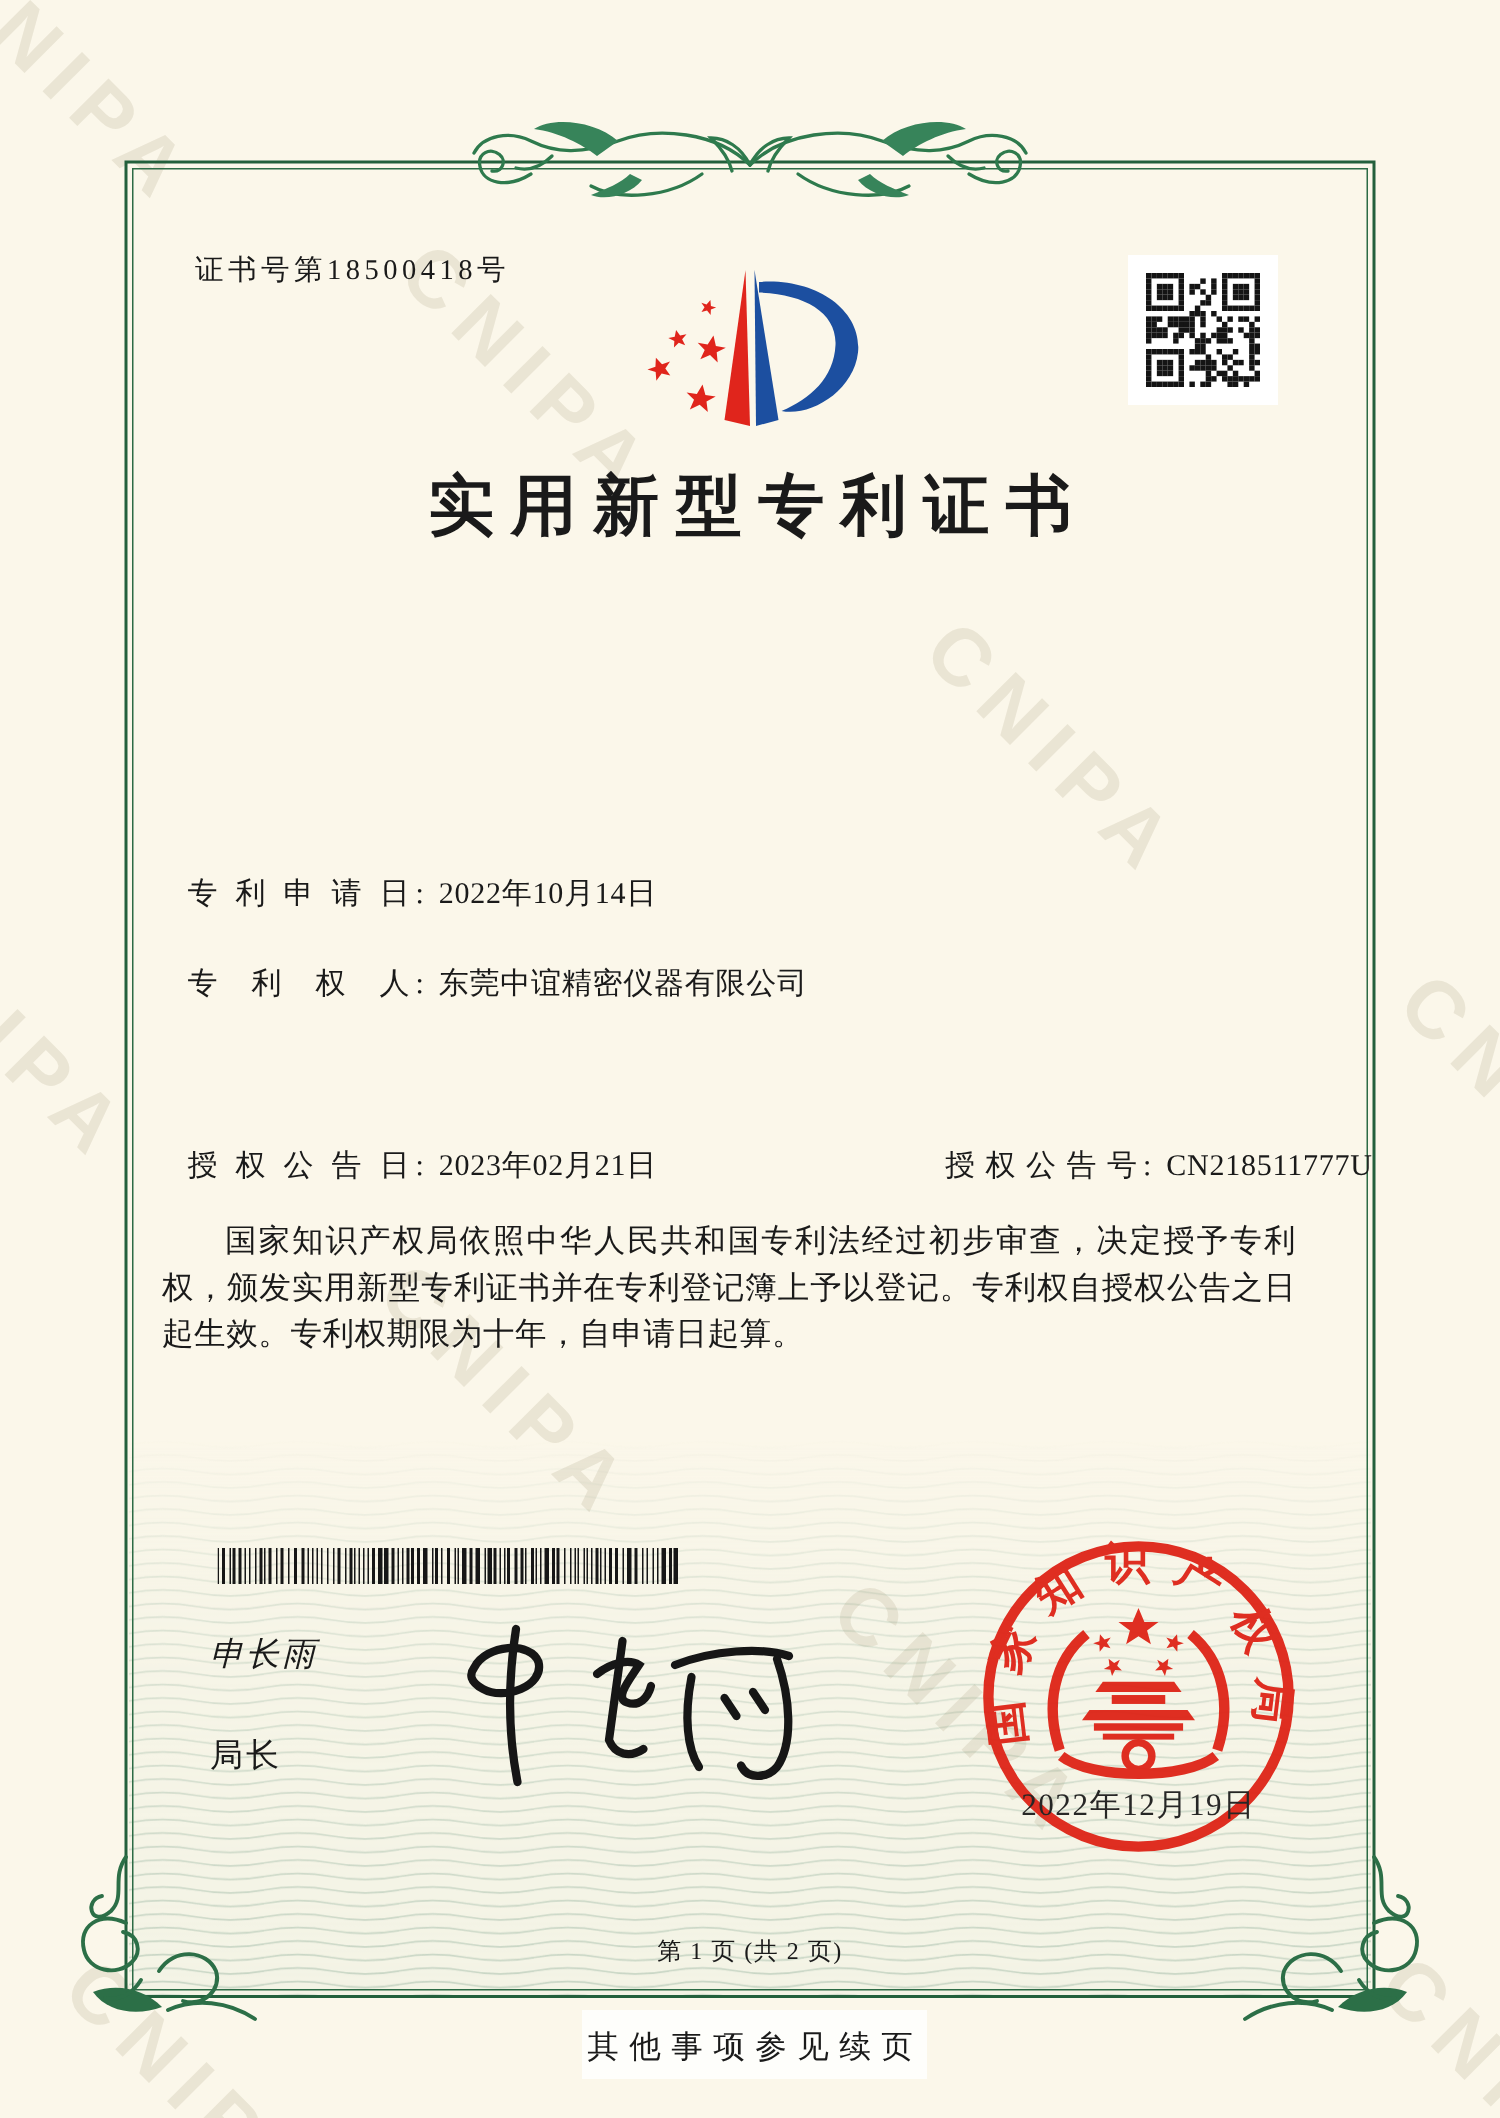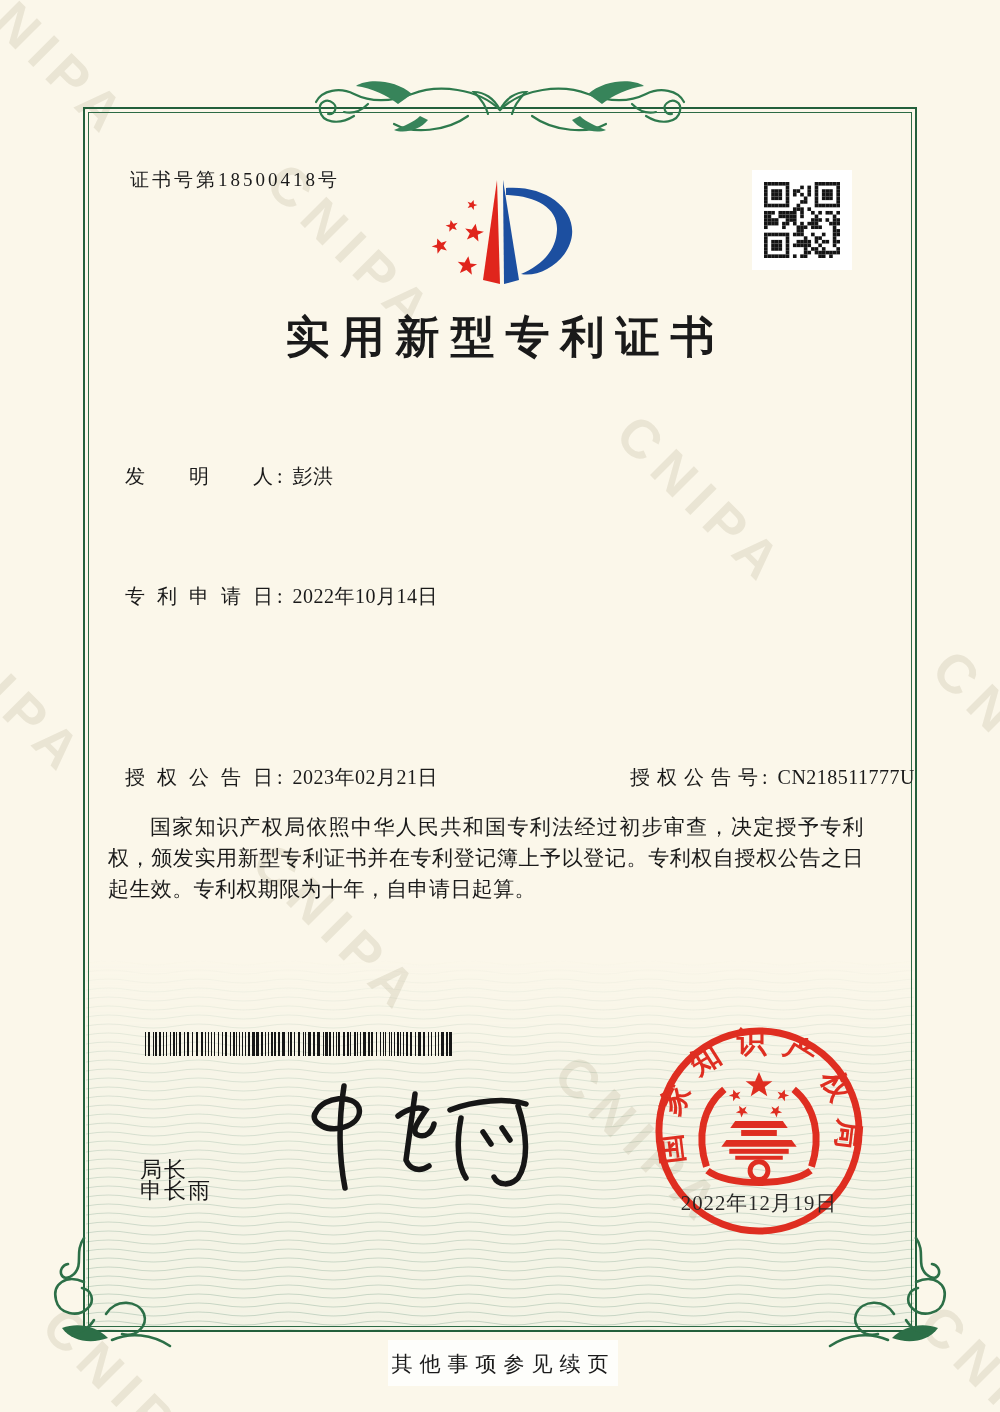--- a/index.html
+++ b/index.html
@@ -51,22 +51,22 @@
     position:absolute; left:108px; top:812px; width:756px;
     font-size:21px; line-height:31px; letter-spacing:0.4px; text-align:justify;
   }
   .body-text p{margin:0; text-indent:2em;}
   
   #barcode{position:absolute; left:145px; top:1032px; width:312px; height:24px; overflow:hidden; font-size:0;}
   #barcode i{display:inline-block; height:24px; background:#161616; vertical-align:top;}
   
   .issuer-role{position:absolute; left:140px; top:1112px; font-size:22px; letter-spacing:2px;
     font-family:"Liberation Sans","DejaVu Sans",sans-serif;margin-top:43px;}
-  .issuer-name{position:absolute; left:140px; top:1176px; font-size:22px; letter-spacing:2px;
-    font-family:"Liberation Sans","DejaVu Sans",sans-serif;}
+  .issuer-name{position:absolute; left:140px; top:1088px; font-size:22px; letter-spacing:2px;
+    font-family:"Liberation Sans","DejaVu Sans",sans-serif;font-style:italic;}
   .signature{position:absolute; left:278px; top:1072px;}
   
   .seal{position:absolute; left:650px; top:1020px; opacity:0.95;}
   
   .page-indicator{
     position:absolute; left:0; top:1291px; width:100%; text-align:center; font-size:16px; letter-spacing:1px;
   }
   .footer-box{position:absolute; left:388px; top:1340px; width:230px; height:46px; background:rgba(255,255,255,0.8);}
   .footer-note{
     position:absolute; left:0; top:1350px; width:100%; text-align:center;
@@ -389,25 +389,25 @@
         <rect x="36.19" y="72.38" width="3.62" height="3.62" fill="#141414"></rect>
         <rect x="39.81" y="72.38" width="3.62" height="3.62" fill="#141414"></rect>
         <rect x="54.29" y="72.38" width="3.62" height="3.62" fill="#141414"></rect>
         <rect x="57.90" y="72.38" width="3.62" height="3.62" fill="#141414"></rect>
         <rect x="65.14" y="72.38" width="3.62" height="3.62" fill="#141414"></rect>
       </svg>
   </div>
 
   <div class="doc-title">实用新型专利证书</div>
 
-  <div class="frow" style="top:461px">
-    <span class="flabel">发明人</span><span class="colon">:</span><span class="fval">彭洪</span>
-  </div>
   <div class="frow" style="top:581px">
     <span class="flabel">专利申请日</span><span class="colon">:</span><span class="fval">2022年10月14日</span>
+  </div>
+  <div class="frow" style="top:641px">
+    <span class="flabel">专利权人</span><span class="colon">:</span><span class="fval">东莞中谊精密仪器有限公司</span>
   </div>
   <div class="frow" style="top:762px;right:0;left:125px">
     <span class="flabel">授权公告日</span><span class="colon">:</span><span class="fval">2023年02月21日</span>
     <span class="frow-pair2">
       <span class="flabel2">授权公告号</span><span class="colon">:</span><span class="fval">CN218511777U</span>
     </span>
   </div>
 
   <div class="body-text">
     <p>国家知识产权局依照中华人民共和国专利法经过初步审查，决定授予专利权，颁发实用新型专利证书并在专利登记簿上予以登记。专利权自授权公告之日起生效。专利权期限为十年，自申请日起算。</p>
@@ -452,16 +452,17 @@
       <rect x="80" y="130" width="60" height="5"></rect>
       <rect x="86" y="137" width="48" height="4"></rect>
       <circle cx="110" cy="152" r="9" fill="none" stroke="#de2417" stroke-width="5"></circle>
       <path d="M57 148 C 47 118, 53 88, 75 70" fill="none" stroke="#de2417" stroke-width="7"></path>
       <path d="M163 148 C 173 118, 167 88, 145 70" fill="none" stroke="#de2417" stroke-width="7"></path>
       <path d="M58 152 C 78 168, 142 168, 162 152" fill="none" stroke="#de2417" stroke-width="7"></path>
     </g>
     <text x="110" y="192" text-anchor="middle" font-size="21" letter-spacing="1" fill="#1c1c1c" font-family="Liberation Serif, DejaVu Serif, serif">2022年12月19日</text>
   </svg>
 
+  <div class="page-indicator">第 1 页 (共 2 页)</div>
   <div class="footer-box"></div>
   <div class="footer-note">其他事项参见续页</div>
 
 </div>
 
 </body></html>

